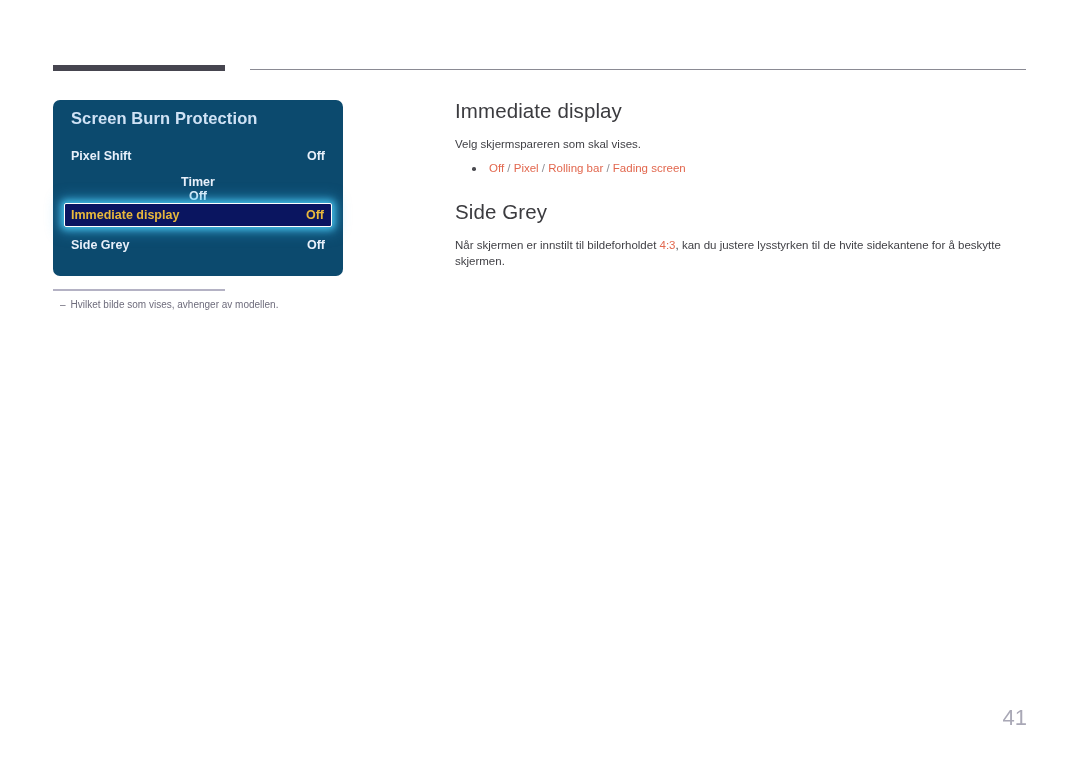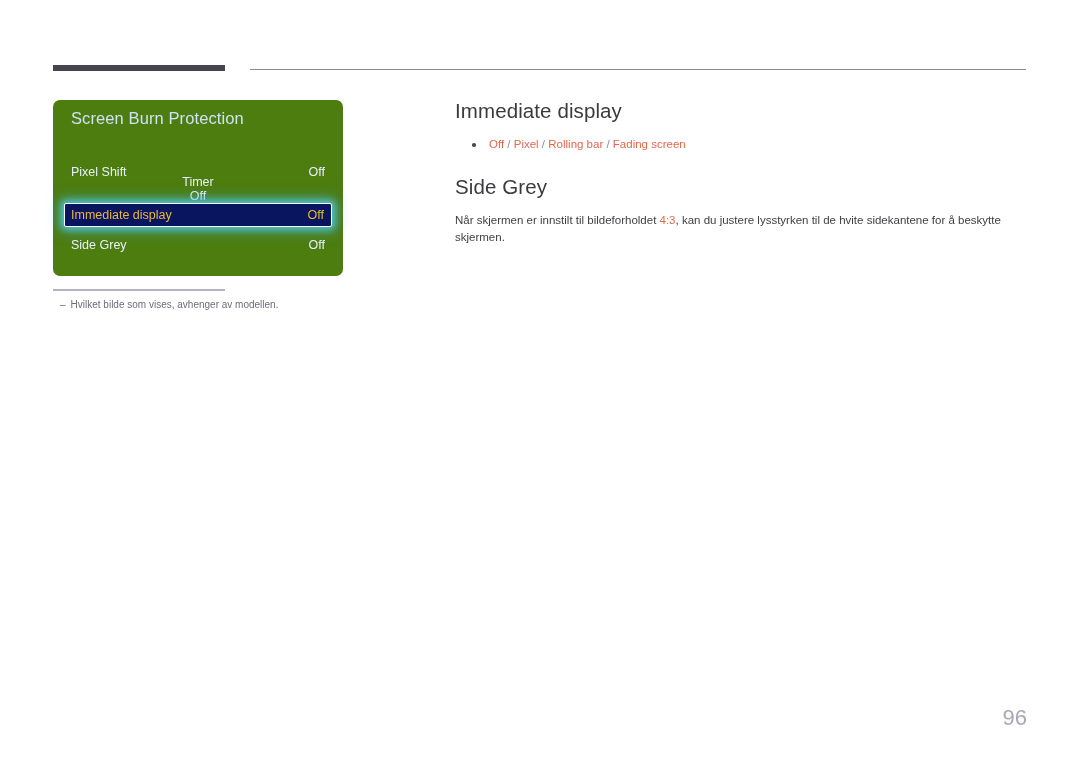--- a/index.html
+++ b/index.html
@@ -34,22 +34,23 @@
     background: #8a8a93;
   }
 
   
   #osd-panel {
     position: absolute;
     left: 53px;
     top: 100px;
     width: 290px;
     height: 176px;
-    background: #4d7c0f;
+    background: #0c4a6e;
     border-radius: 7px;
+    font-weight: bold;
   }
   #osd-title {
     position: absolute;
     left: 18px;
     top: 9px;
     font-size: 16.5px;
     color: #cfe2f5;
     letter-spacing: 0.1px;
     white-space: nowrap;
   }
@@ -61,21 +62,21 @@
     display: flex;
     align-items: center;
     justify-content: space-between;
   }
   .osd-row .osd-label,
   .osd-row .osd-value {
     font-size: 12.5px;
     color: #e8f0fa;
     white-space: nowrap;
   }
-  #osd-row-0 { top: 45px; margin-top: 16px; }
+  #osd-row-0 { top: 45px; }
   #osd-row-1 { top: 75px; flex-direction: column; }
   #osd-row-3 { top: 134px; }
 
   
   #osd-row-2 {
     position: absolute;
     left: 11px;
     top: 103px;
     width: 268px;
     height: 24px;
@@ -209,25 +210,26 @@
 
 <div id="footnote-divider"></div>
 <div id="footnote">
   <span class="footnote-dash">‒</span><span>Hvilket bilde som vises, avhenger av modellen.</span>
 </div>
 
 <div id="content">
 
   <div class="section">
     <h2 class="section-heading">Immediate display</h2>
+    <p class="section-desc">Velg skjermspareren som skal vises.</p>
     <ul class="bullet-list">
       <li class="bullet-item"><span class="opt">Off</span><span class="sep"> / </span><span class="opt">Pixel</span><span class="sep"> / </span><span class="opt">Rolling bar</span><span class="sep"> / </span><span class="opt">Fading screen</span></li>
     </ul>
   </div>
 
   <div class="section">
     <h2 class="section-heading">Side Grey</h2>
     <p class="section-desc"><span>Når skjermen er innstilt til bildeforholdet </span><span class="accent">4:3</span><span>, kan du justere lysstyrken til de hvite sidekantene for å beskytte skjermen.</span></p>
   </div>
 
 </div>
 
-<div id="page-number">96</div>
+<div id="page-number">41</div>
 
 </body></html>

